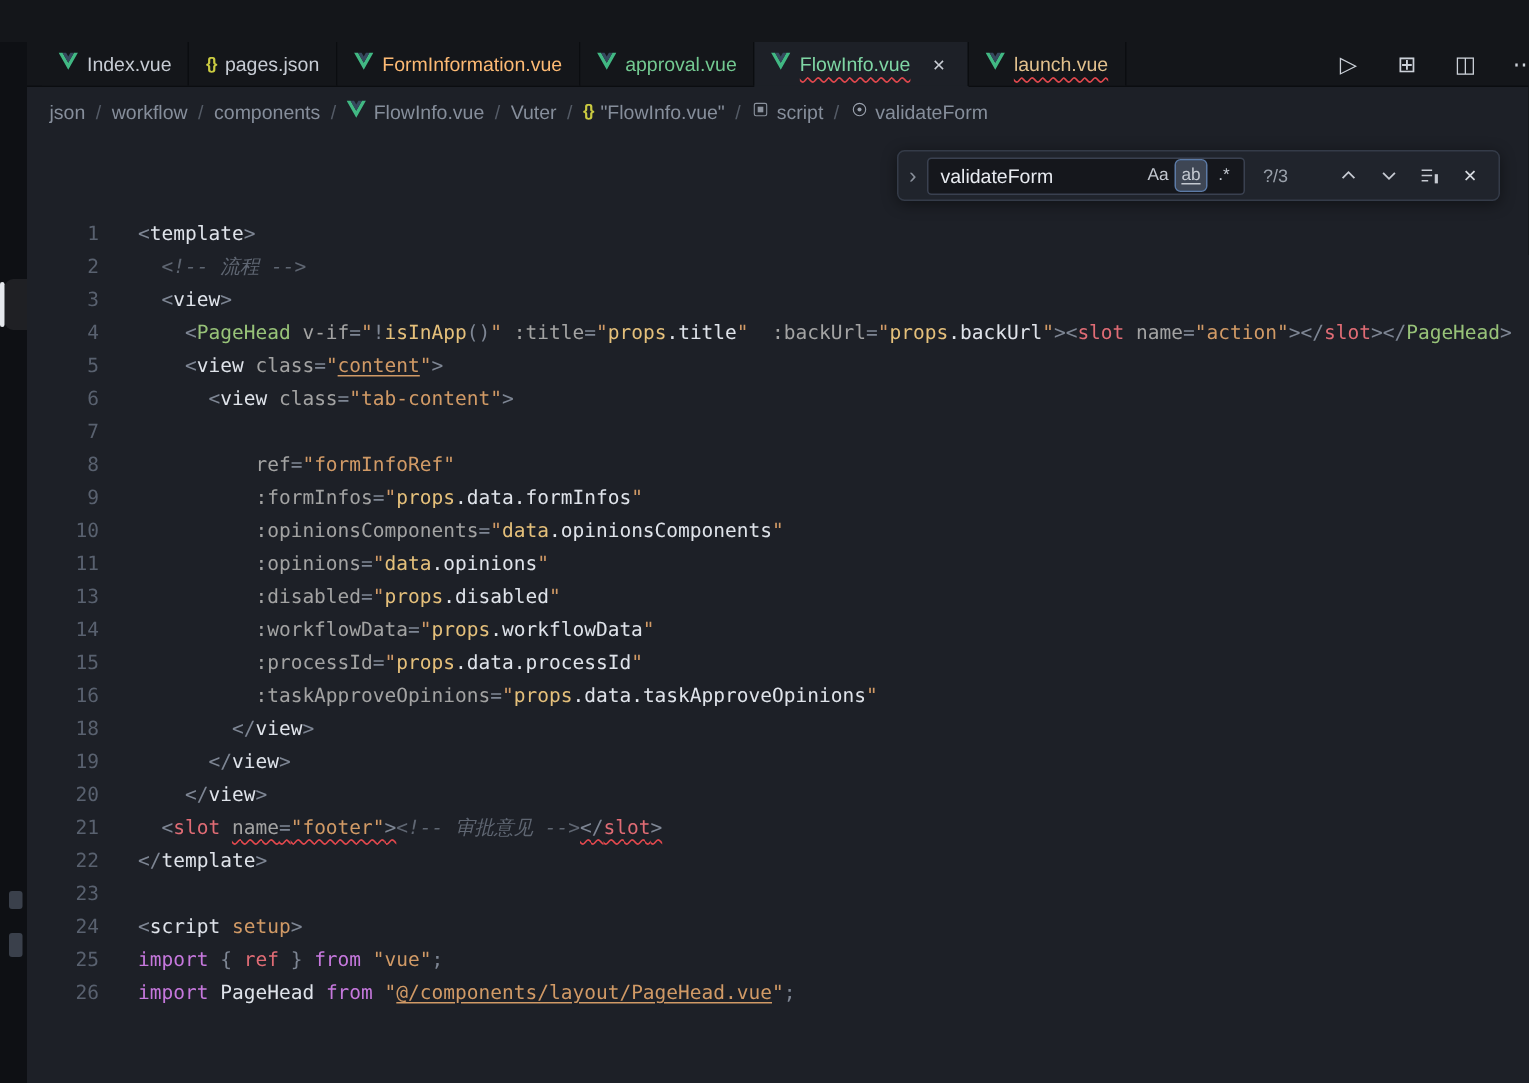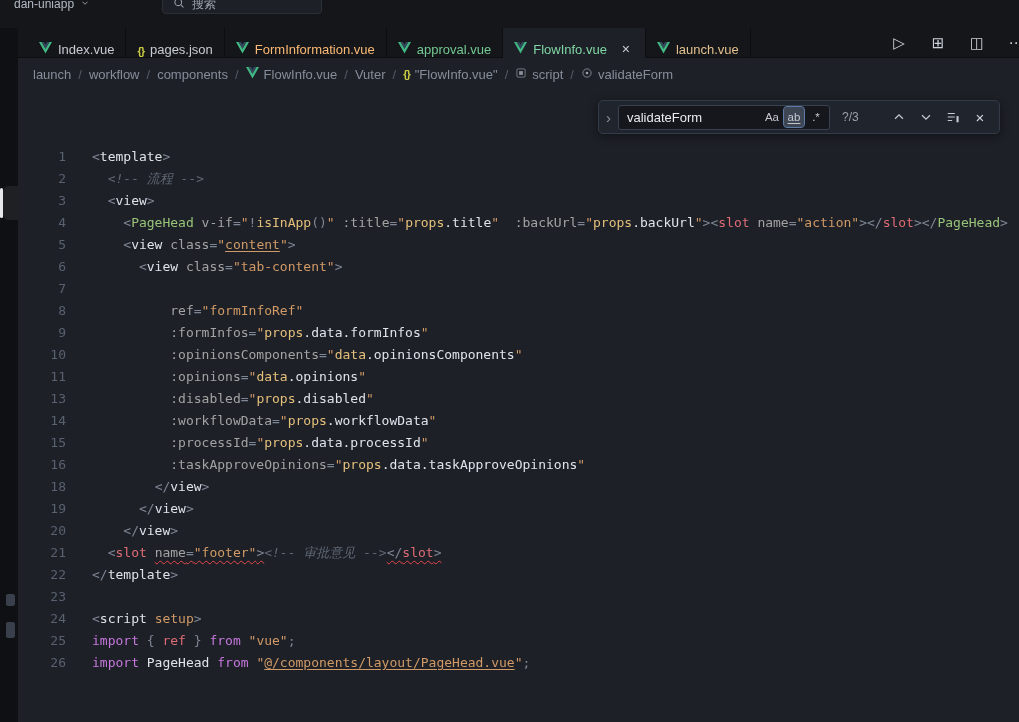--- a/index.html
+++ b/index.html
@@ -18,21 +18,21 @@
   .sliver{width:18px;background:#0e1014;position:relative;flex:none}
   .sliver .hovbox{position:absolute;left:3px;top:158px;width:15px;height:34px;background:rgba(255,255,255,.07);border-radius:6px 0 0 6px}
   .sliver .indicator{position:absolute;left:0;top:160px;width:3px;height:30px;background:#e6e9ee;border-radius:2px}
   .sliver .mark1{position:absolute;left:6px;top:566px;width:9px;height:12px;background:#3a404b;border-radius:2px}
   .sliver .mark2{position:absolute;left:6px;top:594px;width:9px;height:16px;background:#3a404b;border-radius:2px}
   .editor-col{flex:1;display:flex;flex-direction:column;min-width:0}
 
   
   .tabbar{height:30px;background:#14161a;display:flex;align-items:stretch;border-bottom:1px solid #0b0d10}
   .tab-strip{display:flex;padding-left:10px}
-  .tab{display:flex;align-items:flex-end;gap:6px;padding:0 11px;font-size:13px;border-right:1px solid #0b0d10;background:#14161a;cursor:default;white-space:nowrap}
+  .tab{display:flex;align-items:center;gap:6px;padding:0 11px;font-size:13px;border-right:1px solid #0b0d10;background:#14161a;cursor:default;white-space:nowrap}
   .tab.active{background:#1d2027;margin-bottom:-1px;border-bottom:1px solid #1d2027}
   .tab-close{color:#c8ccd3;font-size:14px;margin-left:5px;width:16px;height:16px;display:flex;align-items:center;justify-content:center;border-radius:3px}
   .braces{color:#cbcb41;font-weight:bold;font-size:11px;letter-spacing:-1px}
   .squig{text-decoration-line:underline;text-decoration-style:wavy;text-decoration-color:#e4484d;text-decoration-thickness:1px;text-underline-offset:4px}
   .tab-actions{margin-left:auto;display:flex;align-items:center;gap:19px;padding-left:10px;color:#ccd1d9;font-size:15px}
   .tab-actions .act{display:flex;align-items:center;justify-content:center;width:20px;height:22px}
   .tab-actions .act:last-child{margin-right:-7px}
 
   
   .breadcrumbs{height:32px;background:#1d2027;display:flex;align-items:center;padding-left:15px;font-size:13px;color:#868e9b;gap:7px;white-space:nowrap}
@@ -72,37 +72,20 @@
   .find-count{color:#9aa1ab;font-size:12px;margin-left:12px}
   .find-navs{display:flex;margin-left:auto;gap:5px;align-items:center}
   .nav{width:22px;height:22px;display:flex;align-items:center;justify-content:center;border-radius:3px;color:#c6cad2}
   .nav.close-btn{color:#d7dbe1;font-size:15px}
 </style>
 </head>
 <body>
 
 <div class="window">
 
-  <div class="titlebar">
-    <div class="tb-inner">
-      <span class="tb-project">
-        <span>dan-uniapp</span>
-        <span><svg width="10" height="10" viewBox="0 0 16 16">
-              <path d="M4 6l4 4 4-4" fill="none" stroke="#9aa1ac" stroke-width="1.5"></path>
-            </svg></span>
-      </span>
-      <span class="tb-search">
-        <span><svg width="12" height="12" viewBox="0 0 16 16">
-              <circle cx="7" cy="7" r="4.5" fill="none" stroke="#9aa1ac" stroke-width="1.4"></circle>
-              <path d="M10.5 10.5L14 14" stroke="#9aa1ac" stroke-width="1.4"></path>
-            </svg></span>
-        <span>搜索</span>
-      </span>
-    </div>
-  </div>
 
   <div class="main">
 
     <div class="sliver">
       <div class="hovbox"></div>
       <div class="indicator"></div>
       <div class="mark1"></div>
       <div class="mark2"></div>
     </div>
 
@@ -154,21 +137,21 @@
         <div class="tab-actions">
             <span class="act">▷</span>
             <span class="act">⊞</span>
             <span class="act">◫</span>
             <span class="act">⋯</span>
           </div>
       </div>
 
       <div class="breadcrumbs">
           <span class="bc-item">
-            <span>launch</span>
+            <span>json</span>
           </span>
           <span class="bc-sep">/</span>
           <span class="bc-item">
             <span>workflow</span>
           </span>
           <span class="bc-sep">/</span>
           <span class="bc-item">
             <span>components</span>
           </span>
           <span class="bc-sep">/</span>

